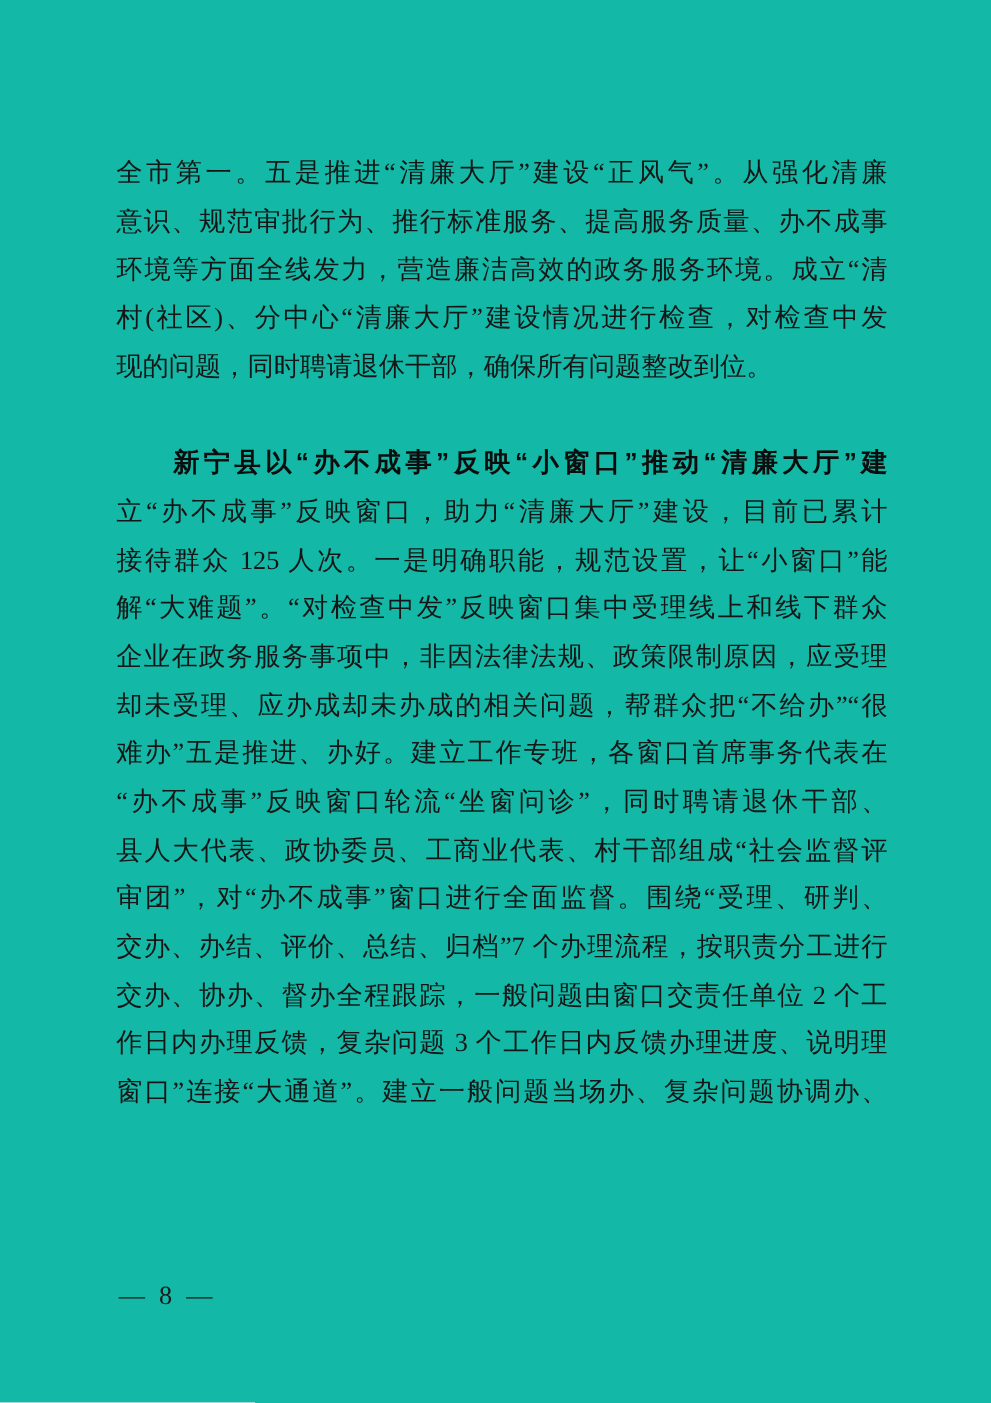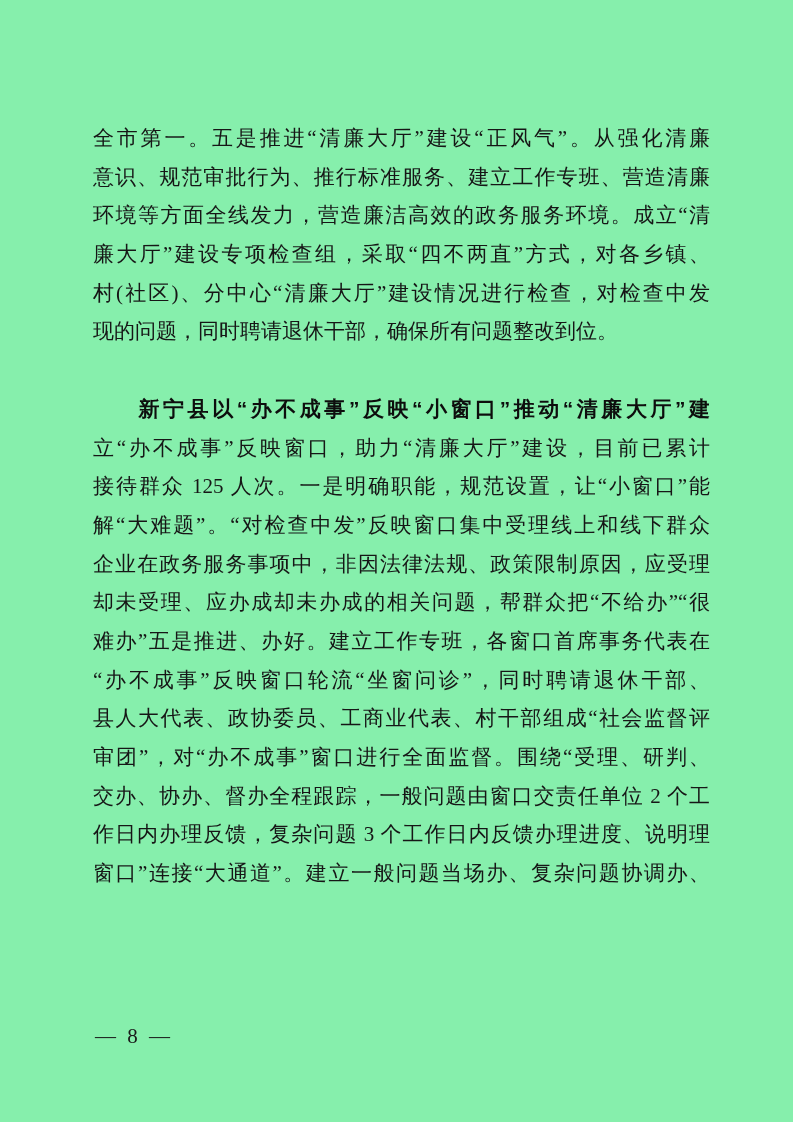--- a/index.html
+++ b/index.html
@@ -1,21 +1,21 @@
 <!DOCTYPE html>
 <html><head>
 <meta charset="utf-8">
 <style>
   * { margin: 0; padding: 0; box-sizing: border-box; }
   html, body { background: #ffffff; }
   .page {
     position: relative;
     width: 793px;
     height: 1122px;
-    background: #86efac;
+    background: #14b8a6;
     overflow: hidden;
     color: #161616;
     font-family: "Liberation Serif", "DejaVu Serif", serif;
   }
   .body-text {
     position: absolute;
     left: 93px;
     top: 119px;
     width: 617px;
     font-size: 21px;
@@ -52,36 +52,36 @@
     font-family: "Liberation Serif", "DejaVu Serif", serif;
   }
 </style>
 </head>
 <body>
 
 <div class="page">
   <div class="body-text">
       <div class="paragraph">
         <div class="line"><span class="seg">全市第一。五是推进“清廉大厅”建设“正风气”。从强化清廉</span></div>
-        <div class="line"><span class="seg">意识、规范审批行为、推行标准服务、建立工作专班、营造清廉</span></div>
+        <div class="line"><span class="seg">意识、规范审批行为、推行标准服务、提高服务质量、办不成事</span></div>
         <div class="line"><span class="seg">环境等方面全线发力，营造廉洁高效的政务服务环境。成立“清</span></div>
-        <div class="line"><span class="seg">廉大厅”建设专项检查组，采取“四不两直”方式，对各乡镇、</span></div>
         <div class="line"><span class="seg">村(社区)、分中心“清廉大厅”建设情况进行检查，对检查中发</span></div>
         <div class="line last"><span class="seg">现的问题，同时聘请退休干部，确保所有问题整改到位。</span></div>
       </div>
       <div class="paragraph">
         <div class="line"><span class="indent-spacer"></span><span class="seg bold">新宁县以“办不成事”反映“小窗口”推动“清廉大厅”建</span></div>
         <div class="line"><span class="seg">立“办不成事”反映窗口，助力“清廉大厅”建设，目前已累计</span></div>
         <div class="line"><span class="seg">接待群众 125 人次。一是明确职能，规范设置，让“小窗口”能</span></div>
         <div class="line"><span class="seg">解“大难题”。“对检查中发”反映窗口集中受理线上和线下群众</span></div>
         <div class="line"><span class="seg">企业在政务服务事项中，非因法律法规、政策限制原因，应受理</span></div>
         <div class="line"><span class="seg">却未受理、应办成却未办成的相关问题，帮群众把“不给办”“很</span></div>
         <div class="line"><span class="seg">难办”五是推进、办好。建立工作专班，各窗口首席事务代表在</span></div>
         <div class="line"><span class="seg">“办不成事”反映窗口轮流“坐窗问诊”，同时聘请退休干部、</span></div>
         <div class="line"><span class="seg">县人大代表、政协委员、工商业代表、村干部组成“社会监督评</span></div>
         <div class="line"><span class="seg">审团”，对“办不成事”窗口进行全面监督。围绕“受理、研判、</span></div>
+        <div class="line"><span class="seg">交办、办结、评价、总结、归档”7 个办理流程，按职责分工进行</span></div>
         <div class="line"><span class="seg">交办、协办、督办全程跟踪，一般问题由窗口交责任单位 2 个工</span></div>
         <div class="line"><span class="seg">作日内办理反馈，复杂问题 3 个工作日内反馈办理进度、说明理</span></div>
         <div class="line"><span class="seg">窗口”连接“大通道”。建立一般问题当场办、复杂问题协调办、</span></div>
       </div>
     </div>
   <div class="footer">— 8 —</div>
 </div>
 
 </body></html>

